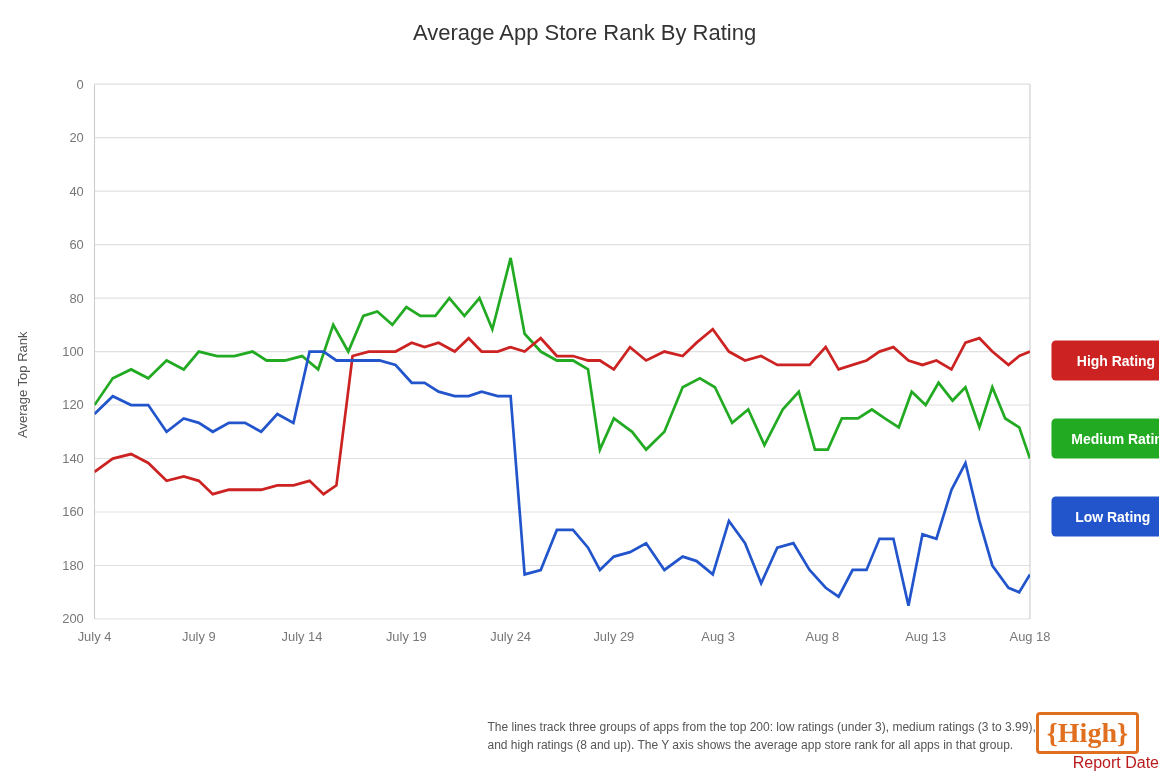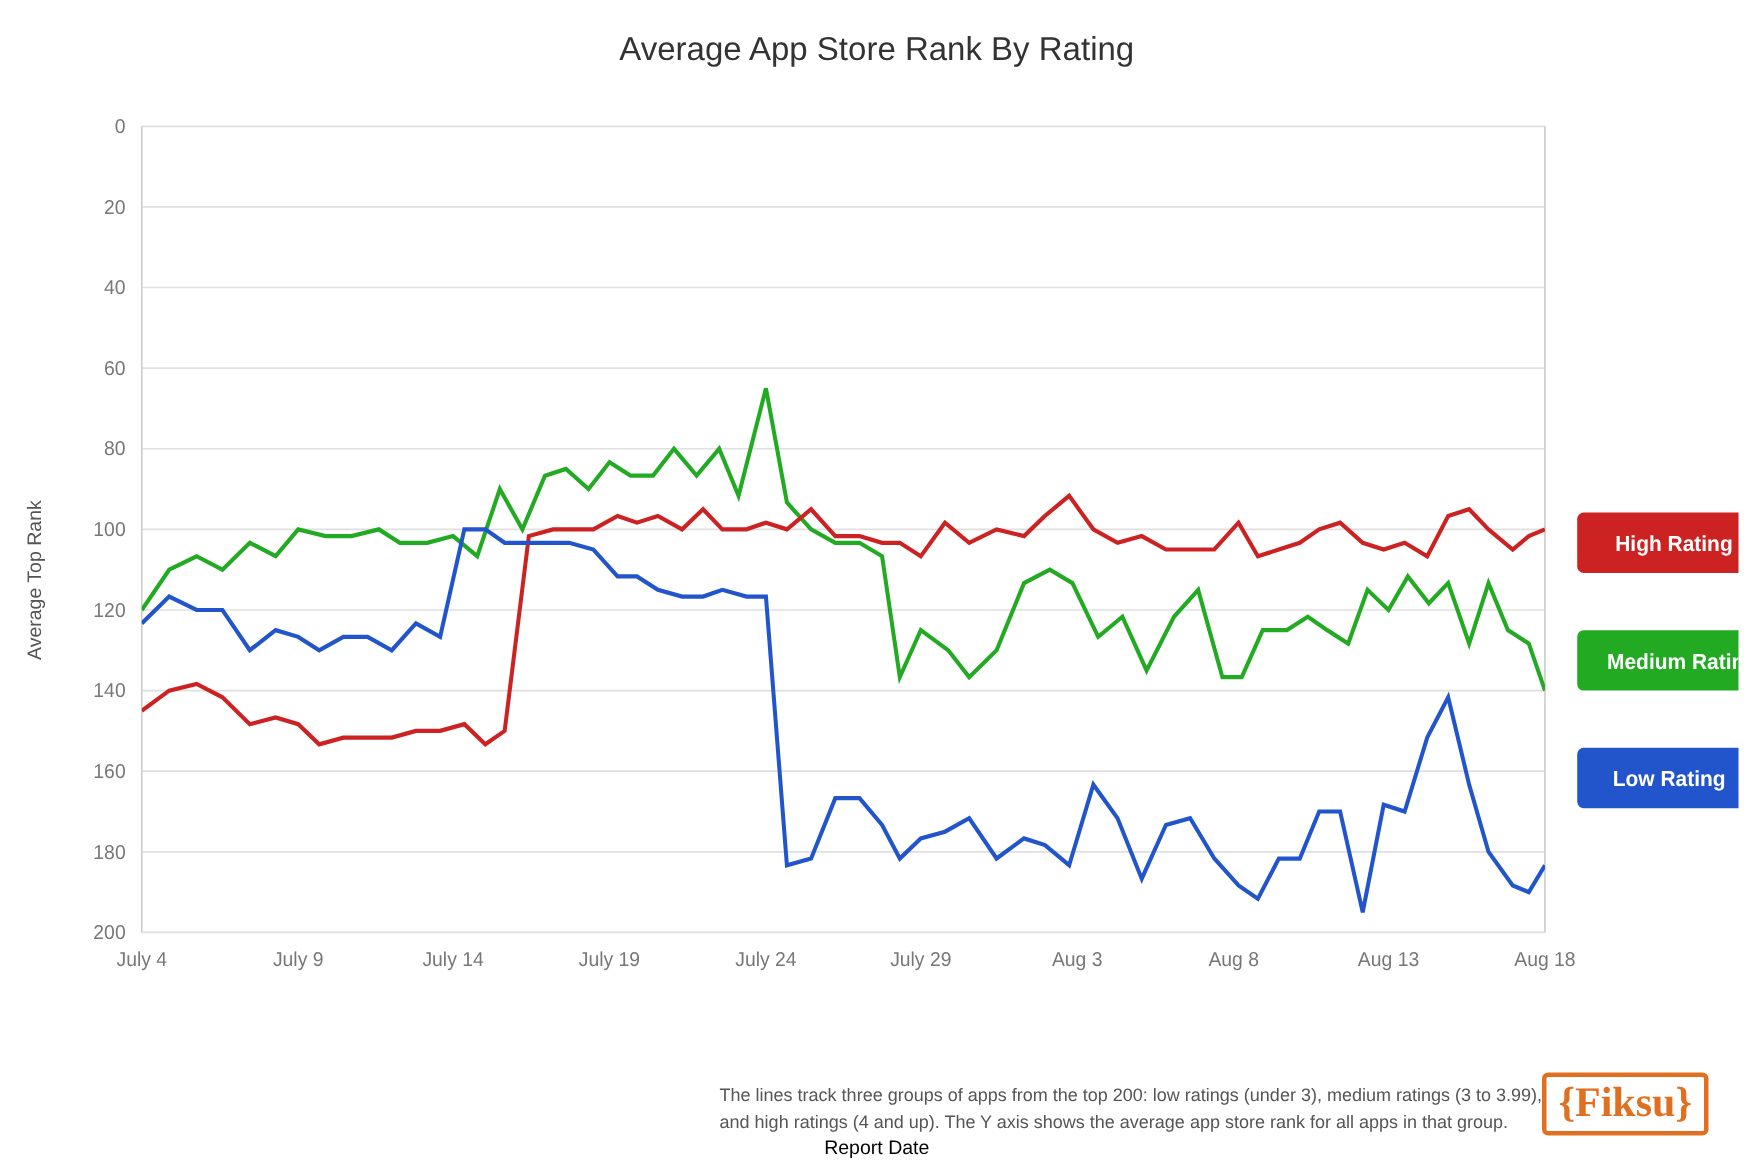--- a/index.html
+++ b/index.html
@@ -343,22 +343,22 @@
       <rect x="950" y="380" width="115" height="36" rx="4" fill="#2255cc"></rect>
       <text x="1007" y="403" text-anchor="middle" font-size="13" fill="white" font-weight="bold">Low Rating</text>
 
     </svg>
   </div>
 </div>
 
 <div class="footer">
   <div class="footer-text">
     <span>The lines track three groups of apps from the top 200: low ratings (under 3), medium ratings (3 to 3.99),</span><br>
-    <span>and high ratings (4 and up). The Y axis shows the average app store rank for all apps in that group.</span>
+    <span>and high ratings (8 and up). The Y axis shows the average app store rank for all apps in that group.</span>
   </div>
   <div class="fiksu-logo">
-    <span>{Fiksu}</span>
+    <span>{High}</span>
   </div>
 </div>
 
-<div style="text-align:center; margin-top:-5px; font-size:13px; color:#000000; width:100%;">
+<div style="text-align:right; margin-top:-5px; font-size:16px; color:#b91c1c; width:100%;">
   <span>Report Date</span>
 </div>
 
 </body></html>

